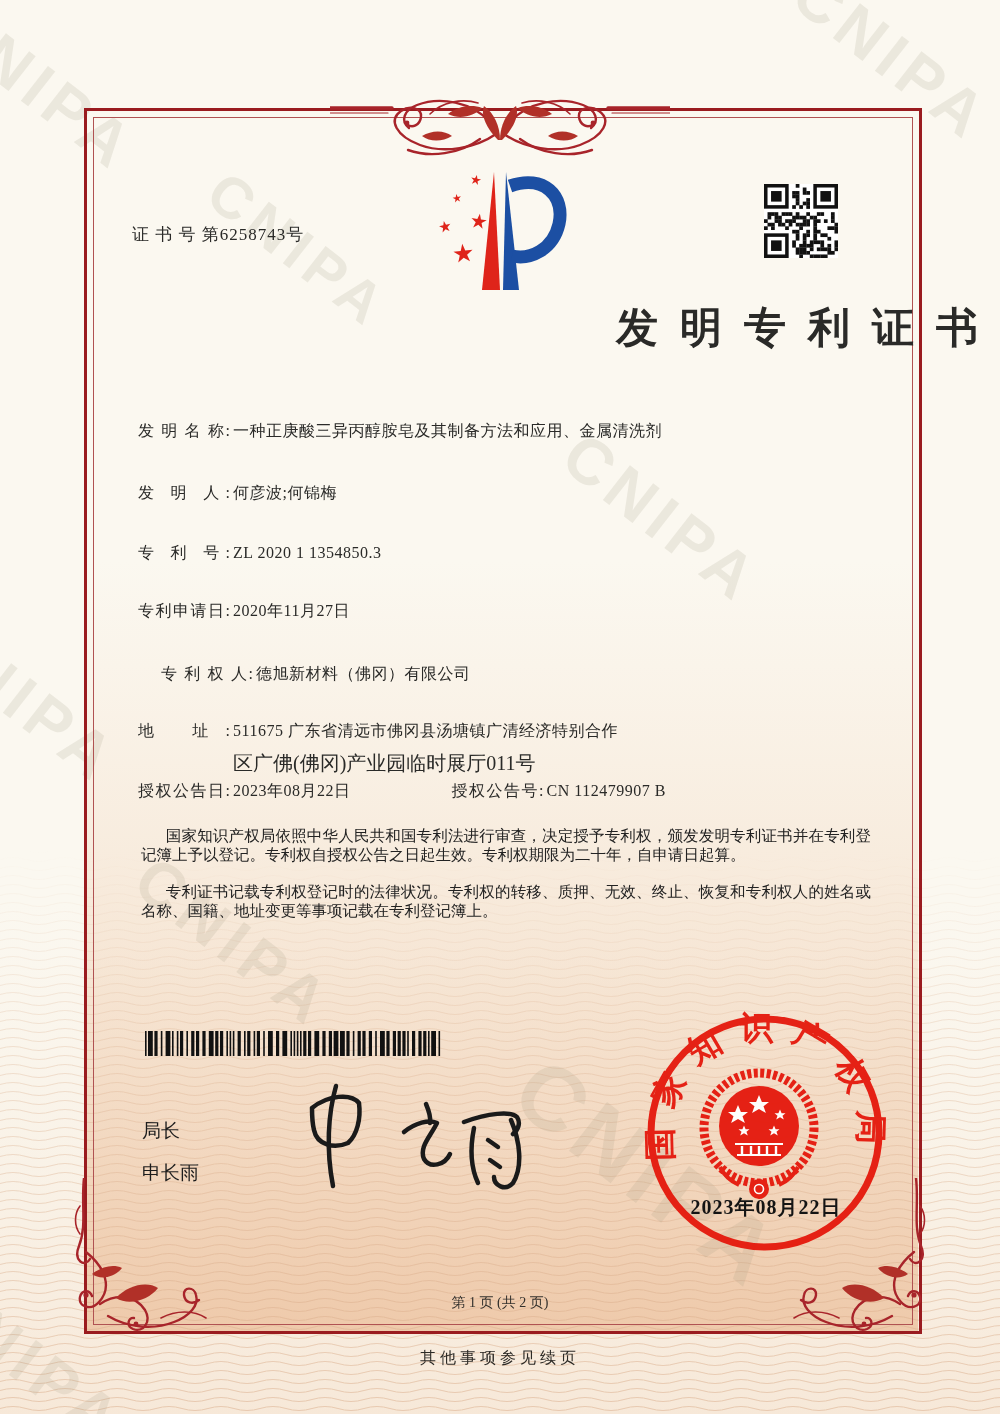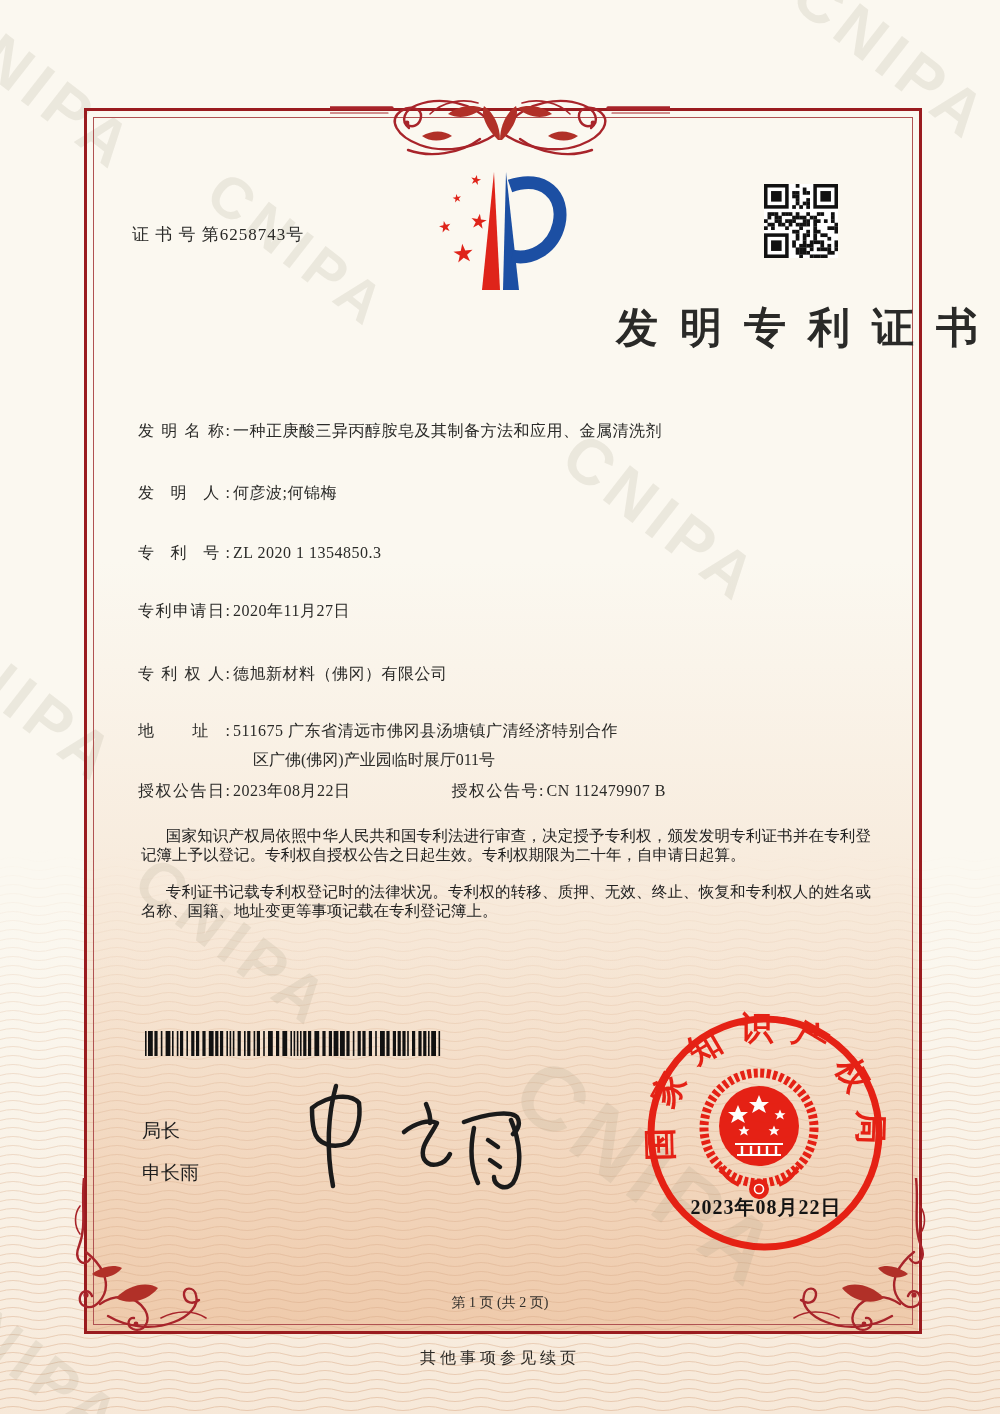--- a/index.html
+++ b/index.html
@@ -42,21 +42,21 @@
   }
 
   
   .row{left:138px;right:90px;z-index:4;font-size:16px;line-height:22px;}
   .f-label{
     display:inline-block;width:92px;text-align:justify;text-align-last:justify;
     vertical-align:top;margin-right:3px;
   }
   .f-value{letter-spacing:0.5px;}
   .r1{top:420px;} .r2{top:482px;} .r3{top:542px;font-family:Liberation Serif, serif;} .r4{top:600px;}
-  .r5{top:663px;} .r6{top:720px;} .r6b{left:233px;top:750px;font-size:16px;z-index:4;margin-left:20px;}
+  .r5{top:663px;margin-left:23px;} .r6{top:720px;} .r6b{left:233px;top:750px;font-size:20px;z-index:4;}
   .r7{top:780px;}
   .pair2-label{display:inline-block;width:92px;text-align:justify;text-align-last:justify;margin-left:101px;margin-right:3px;vertical-align:top;}
 
   
   .body-text{left:141px;width:730px;top:826px;z-index:4;font-size:15.5px;line-height:19px;text-align:justify;color:#222;}
   .body-text p{margin:0 0 18px 0;text-indent:1.6em;}
 
   .barcode{left:145px;top:1031px;z-index:4;}
   .sig{left:298px;top:1078px;z-index:5;}
   .role{left:142px;top:1118px;font-size:19px;font-family:"Liberation Sans",sans-serif;color:#1c1c1c;z-index:4;}

